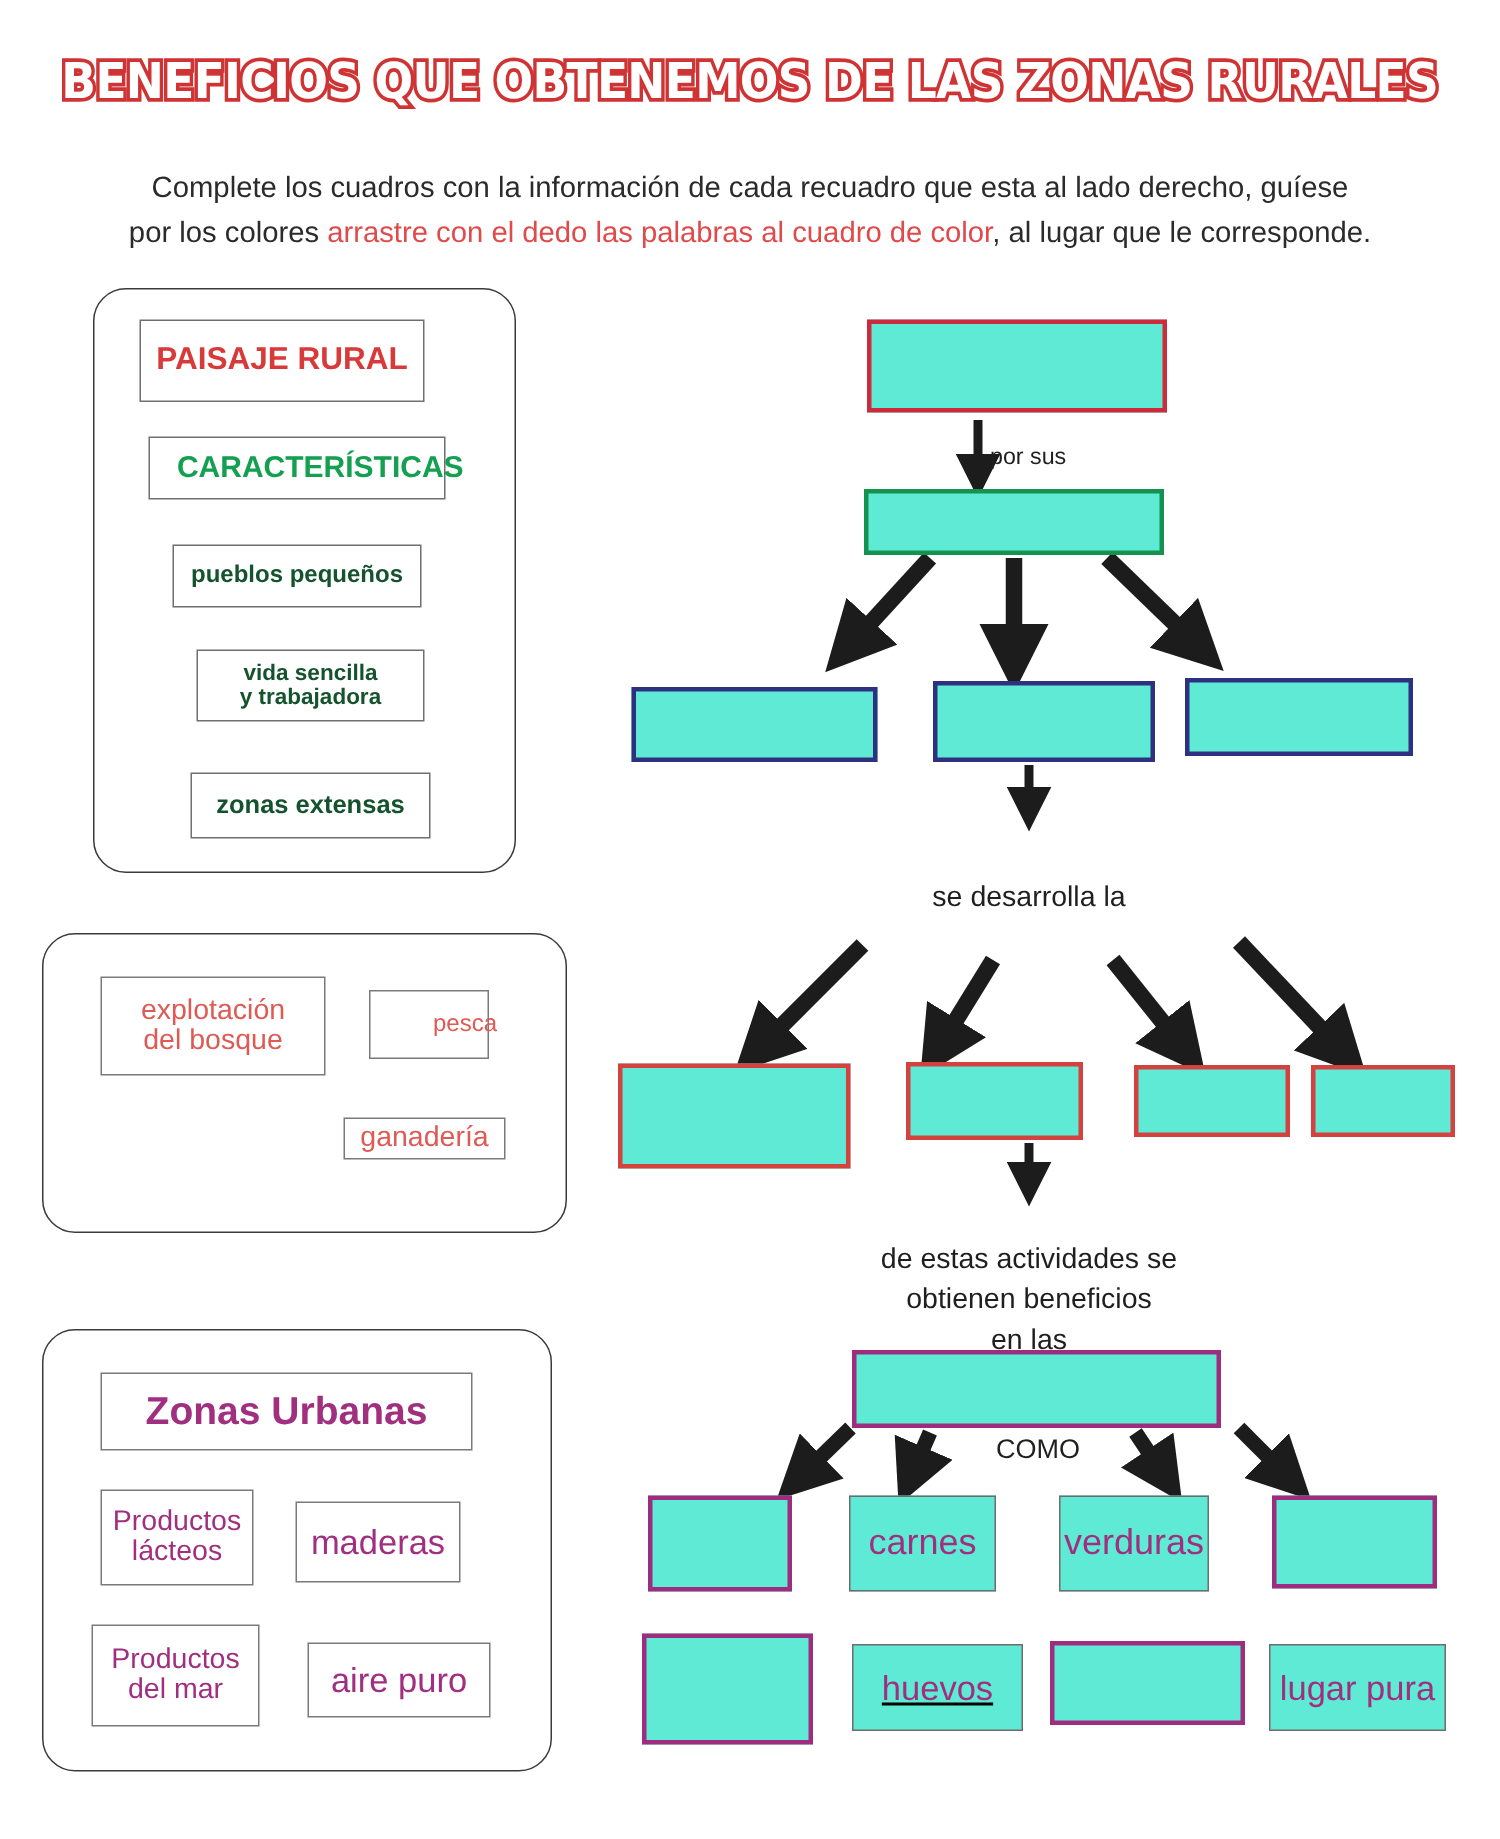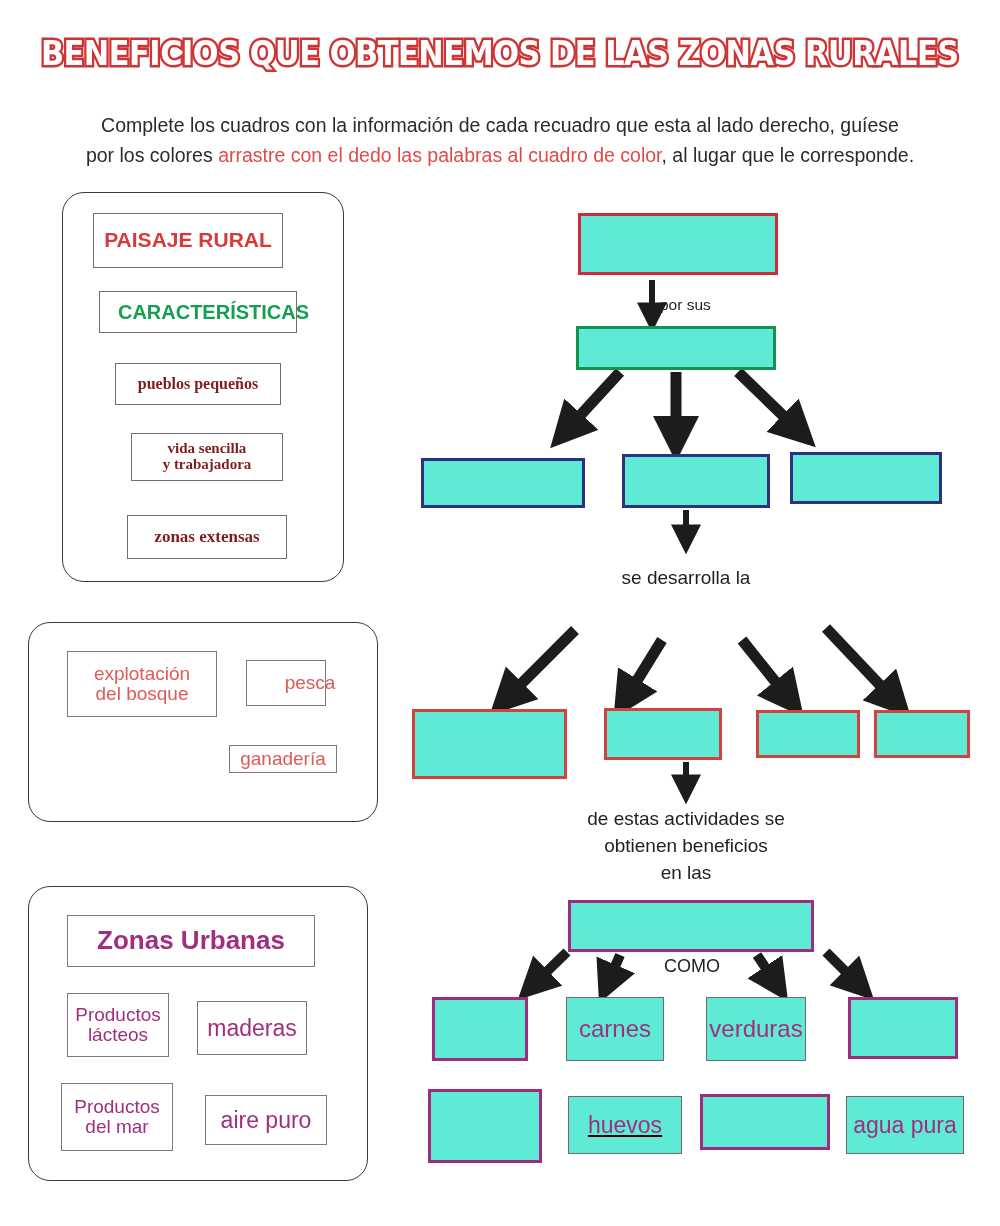--- a/index.html
+++ b/index.html
@@ -70,21 +70,21 @@
     justify-content: center;
     text-align: center;
     line-height: 1.05;
   }
   .chip.thin { border: 1.3px solid #6f6f6f; }
   .chip.thingray { border: 1.2px solid #7a7a7a; }
 
   .t-red   { color: #d83a3a; }
   .t-red2  { color: #de5a55; }
   .t-green { color: #13a050; }
-  .t-navy  { color: #7f1d1d; font-family: Liberation Serif, serif; }
+  .t-navy  { color: #14532d; }
   .t-purple{ color: #a0307f; }
 
   .bold { font-weight: bold; }
 
   
   .fbox {
     position: absolute;
     box-sizing: border-box;
     background: #5eead4;
     display: flex;
@@ -104,20 +104,21 @@
     font-size: 15.5px;
     color: #1f1f1f;
     white-space: nowrap;
   }
   .flow-text {
     position: absolute;
     font-size: 19px;
     color: #1f1f1f;
     text-align: center;
     line-height: 27px;
+    margin-top: 21px;
   }
   svg.arrows {
     position: absolute;
     left: 0; top: 0;
     width: 1000px; height: 1226px;
     pointer-events: none;
   }
 </style>
 </head>
 <body>
@@ -158,21 +159,21 @@
     </div>
   </div>
 
   <div class="abs bank-panel" style="left:28px; top:622px; width:350px; height:200px;">
 
     <div class="chip thingray" style="left:38px; top:28px; width:150px; height:66px; font-size:19px; white-space:pre-line;">
       <span class="t-red2">explotación
 del bosque</span>
     </div>
 
-    <div class="chip thingray" style="left:217px; top:37px; width:80px; height:46px; font-size:19px;padding-left:48px;">
+    <div class="chip thingray" style="left:217px; top:37px; width:80px; height:46px; font-size:16px;padding-left:48px;">
       <span class="t-red2">pesca</span>
     </div>
 
 
     <div class="chip thingray" style="left:200px; top:122px; width:108px; height:28px; font-size:19px;">
       <span class="t-red2">ganadería</span>
     </div>
   </div>
 
   <div class="abs bank-panel" style="left:28px; top:886px; width:340px; height:295px;">
@@ -292,16 +293,16 @@
   <div class="abs fbox purple" style="left:428px; top:1089px; width:114px; height:74px;">
     <span></span>
   </div>
   <div class="abs fbox plain" style="left:568px; top:1096px; width:114px; height:58px; font-size:23px;text-decoration:underline;">
     <span class="t-purple">huevos</span>
   </div>
   <div class="abs fbox purple" style="left:700px; top:1094px; width:130px; height:56px;">
     <span></span>
   </div>
   <div class="abs fbox plain" style="left:846px; top:1096px; width:118px; height:58px; font-size:23px;">
-    <span class="t-purple">agua pura</span>
+    <span class="t-purple">lugar pura</span>
   </div>
 
 </div>
 
 </body></html>

